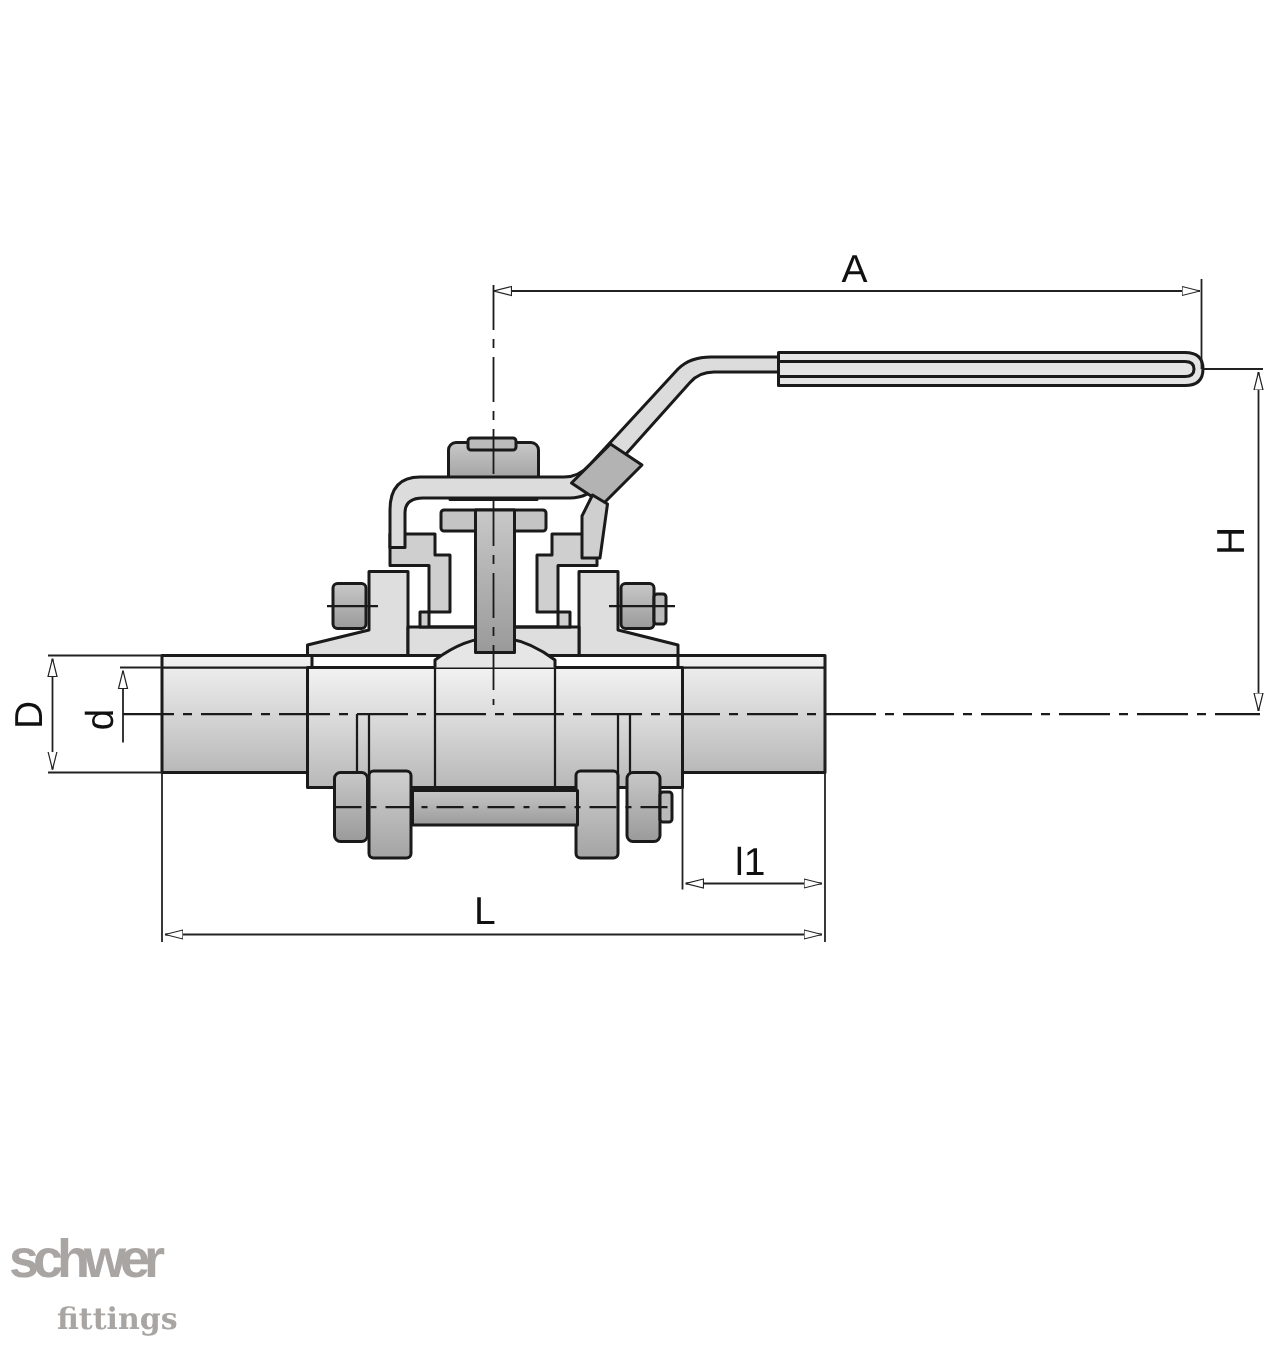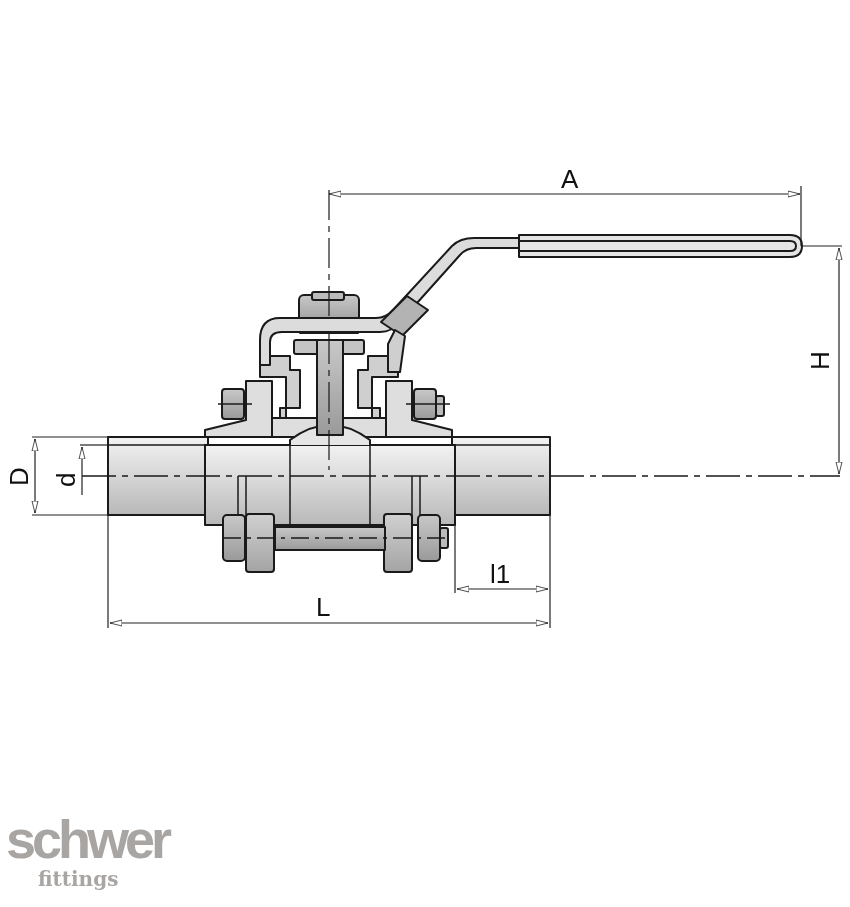--- a/index.html
+++ b/index.html
@@ -1,20 +1,20 @@
 <!DOCTYPE html>
 <html><head>
 <meta charset="utf-8">
 <style>
   html, body { margin: 0; padding: 0; background: #ffffff; }
   body { width: 850px; height: 907px; position: relative; overflow: hidden; font-family: "Liberation Sans", sans-serif; }
   #drawing { position: absolute; left: 0; top: 0; }
   .dim-label { font-family: "Liberation Sans", sans-serif; font-size: 26px; fill: #111; }
   .logo { position: absolute; left: 0; top: 812px; width: 200px; color: #a8a5a3; }
-  .logo-main { position: absolute; left: 6px; top: 0; font-family: "Liberation Sans", sans-serif; font-weight: bold; font-size: 54px; letter-spacing: -4px; line-height: 54px; }
+  .logo-main { position: absolute; left: 6px; top: 0; font-family: "Liberation Sans", sans-serif; font-weight: bold; font-size: 36px; letter-spacing: -4px; line-height: 54px; }
   .logo-sub { position: absolute; left: 38px; top: 50px; font-family: "DejaVu Serif", serif; font-weight: bold; font-size: 20px; letter-spacing: 0px; line-height: 34px; }
 </style>
 </head>
 <body>
 
 <svg id="drawing" width="850" height="907" viewBox="0 0 850 907" xmlns="http://www.w3.org/2000/svg">
   <defs>
     <linearGradient id="pipeGrad" x1="0" y1="0" x2="0" y2="1">
       <stop offset="0" stop-color="#f2f2f2"></stop>
       <stop offset="0.5" stop-color="#d6d6d6"></stop>

